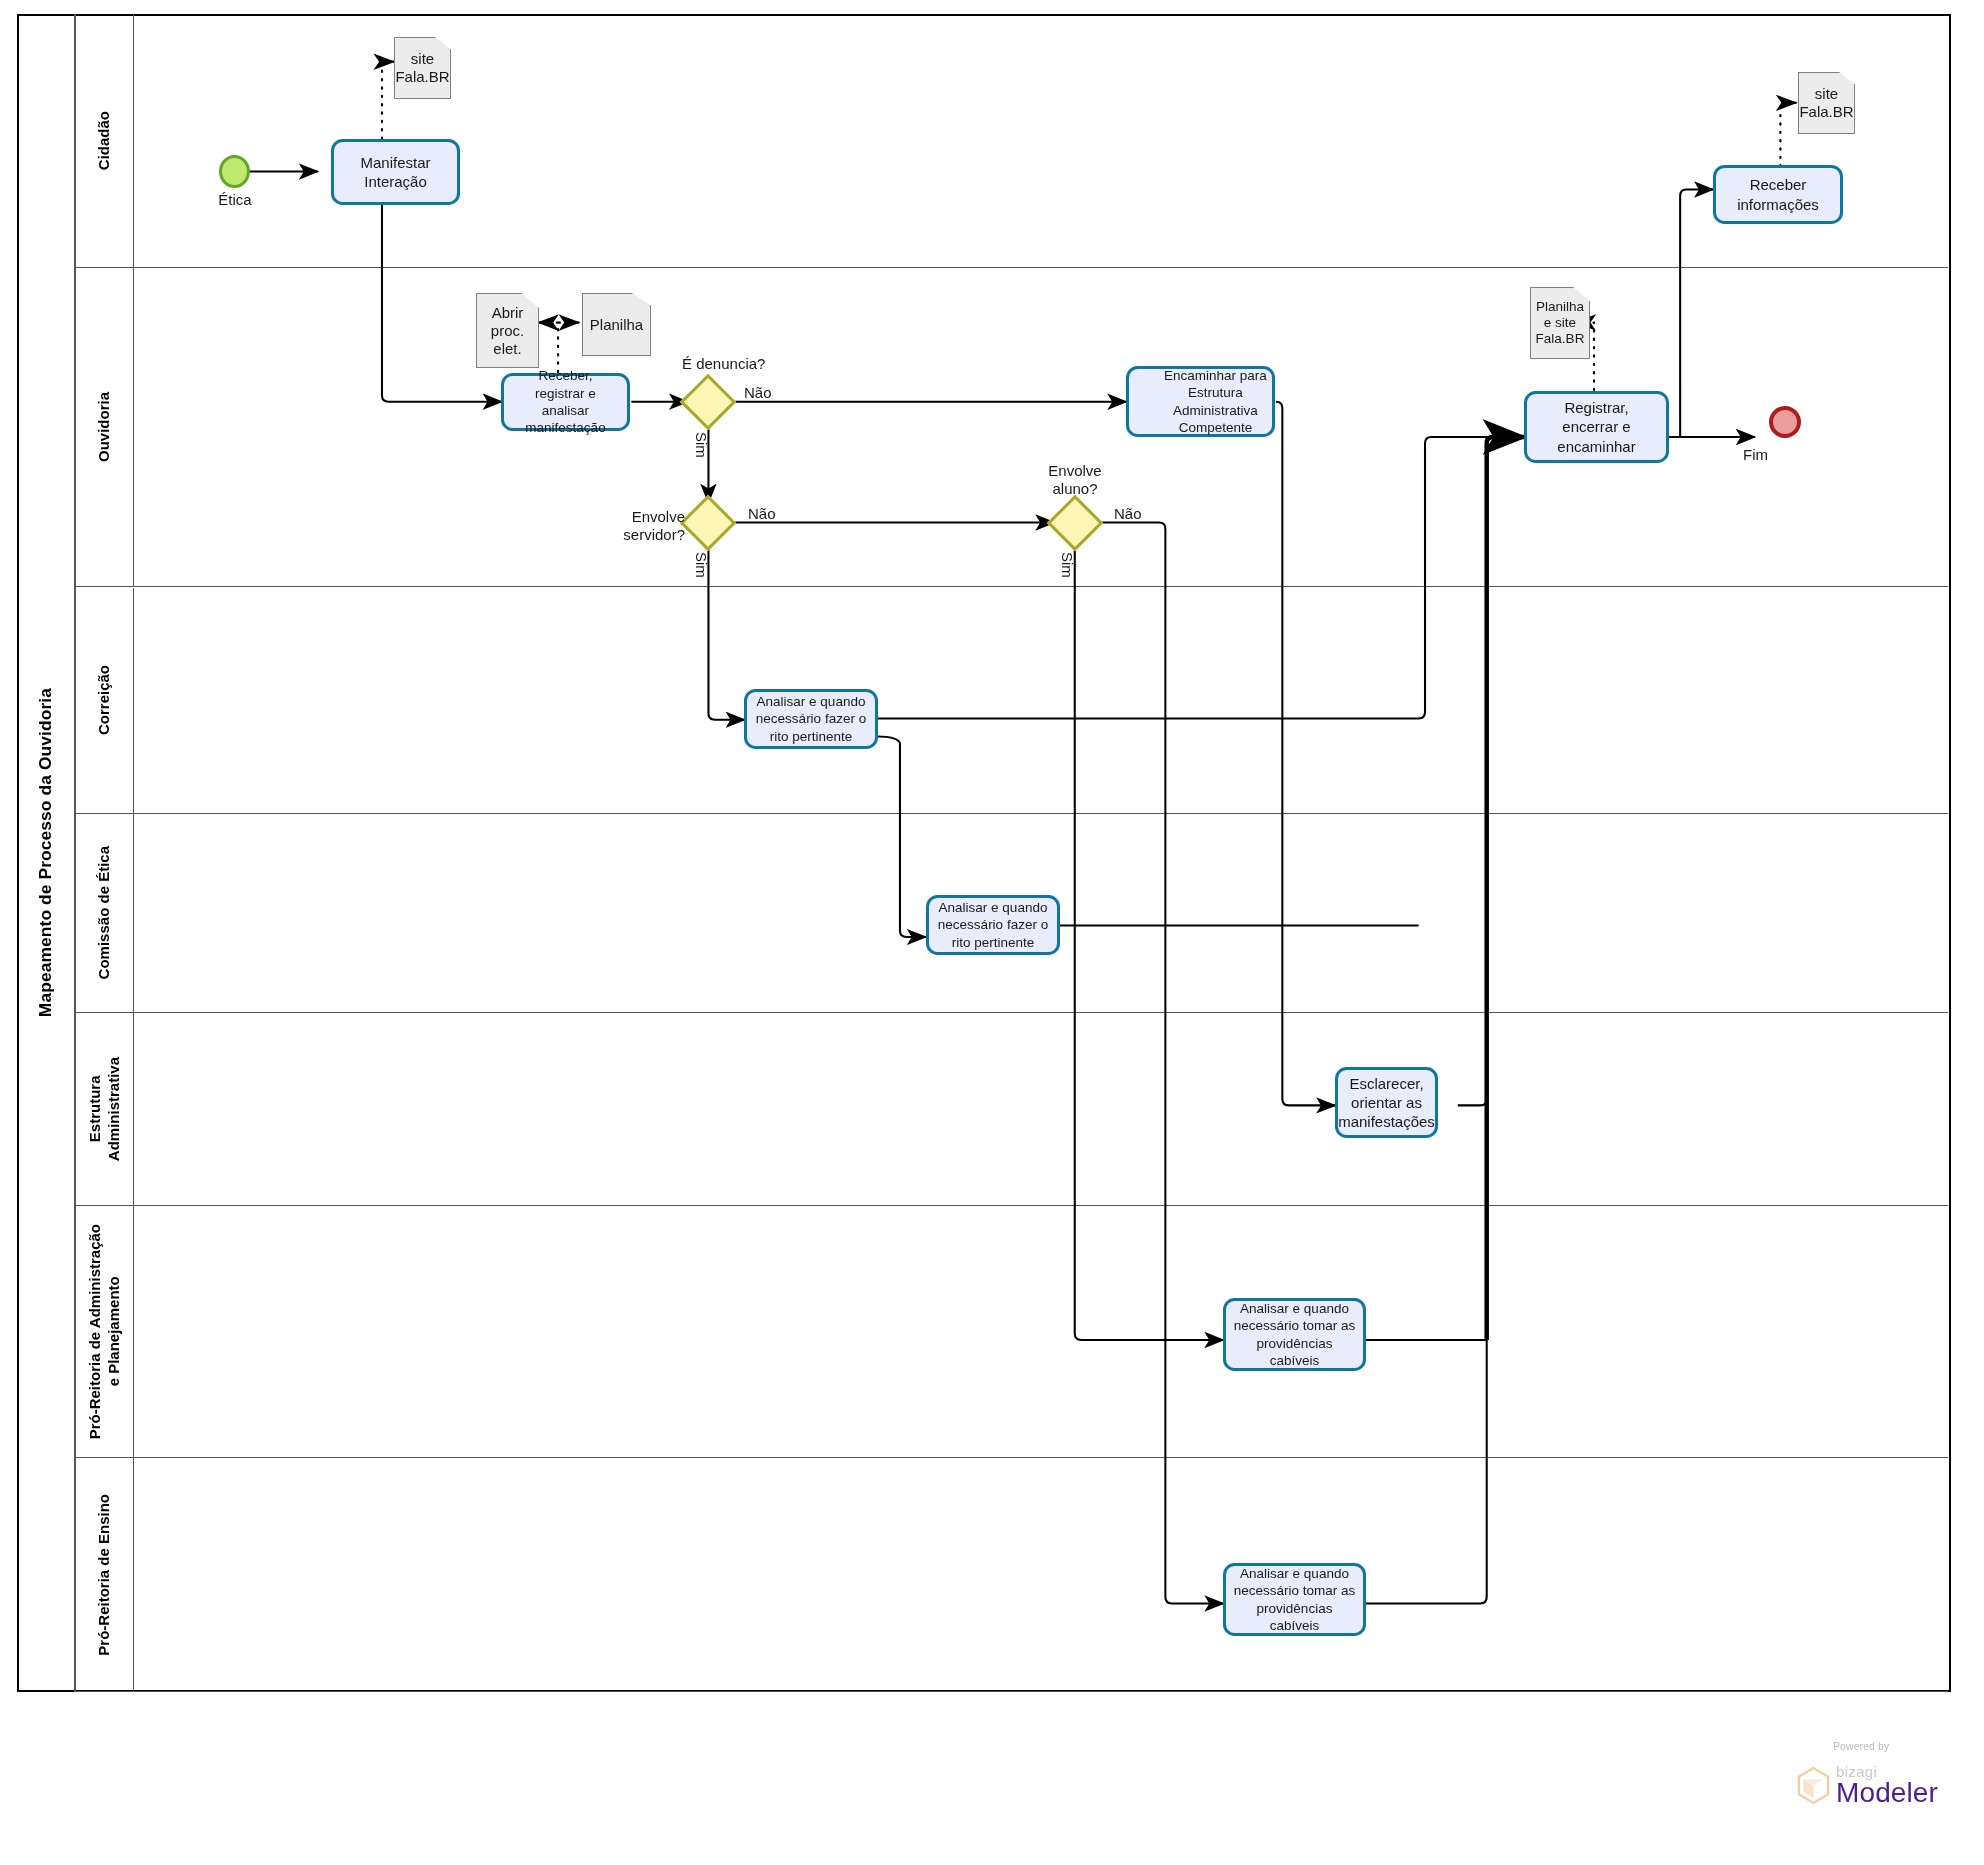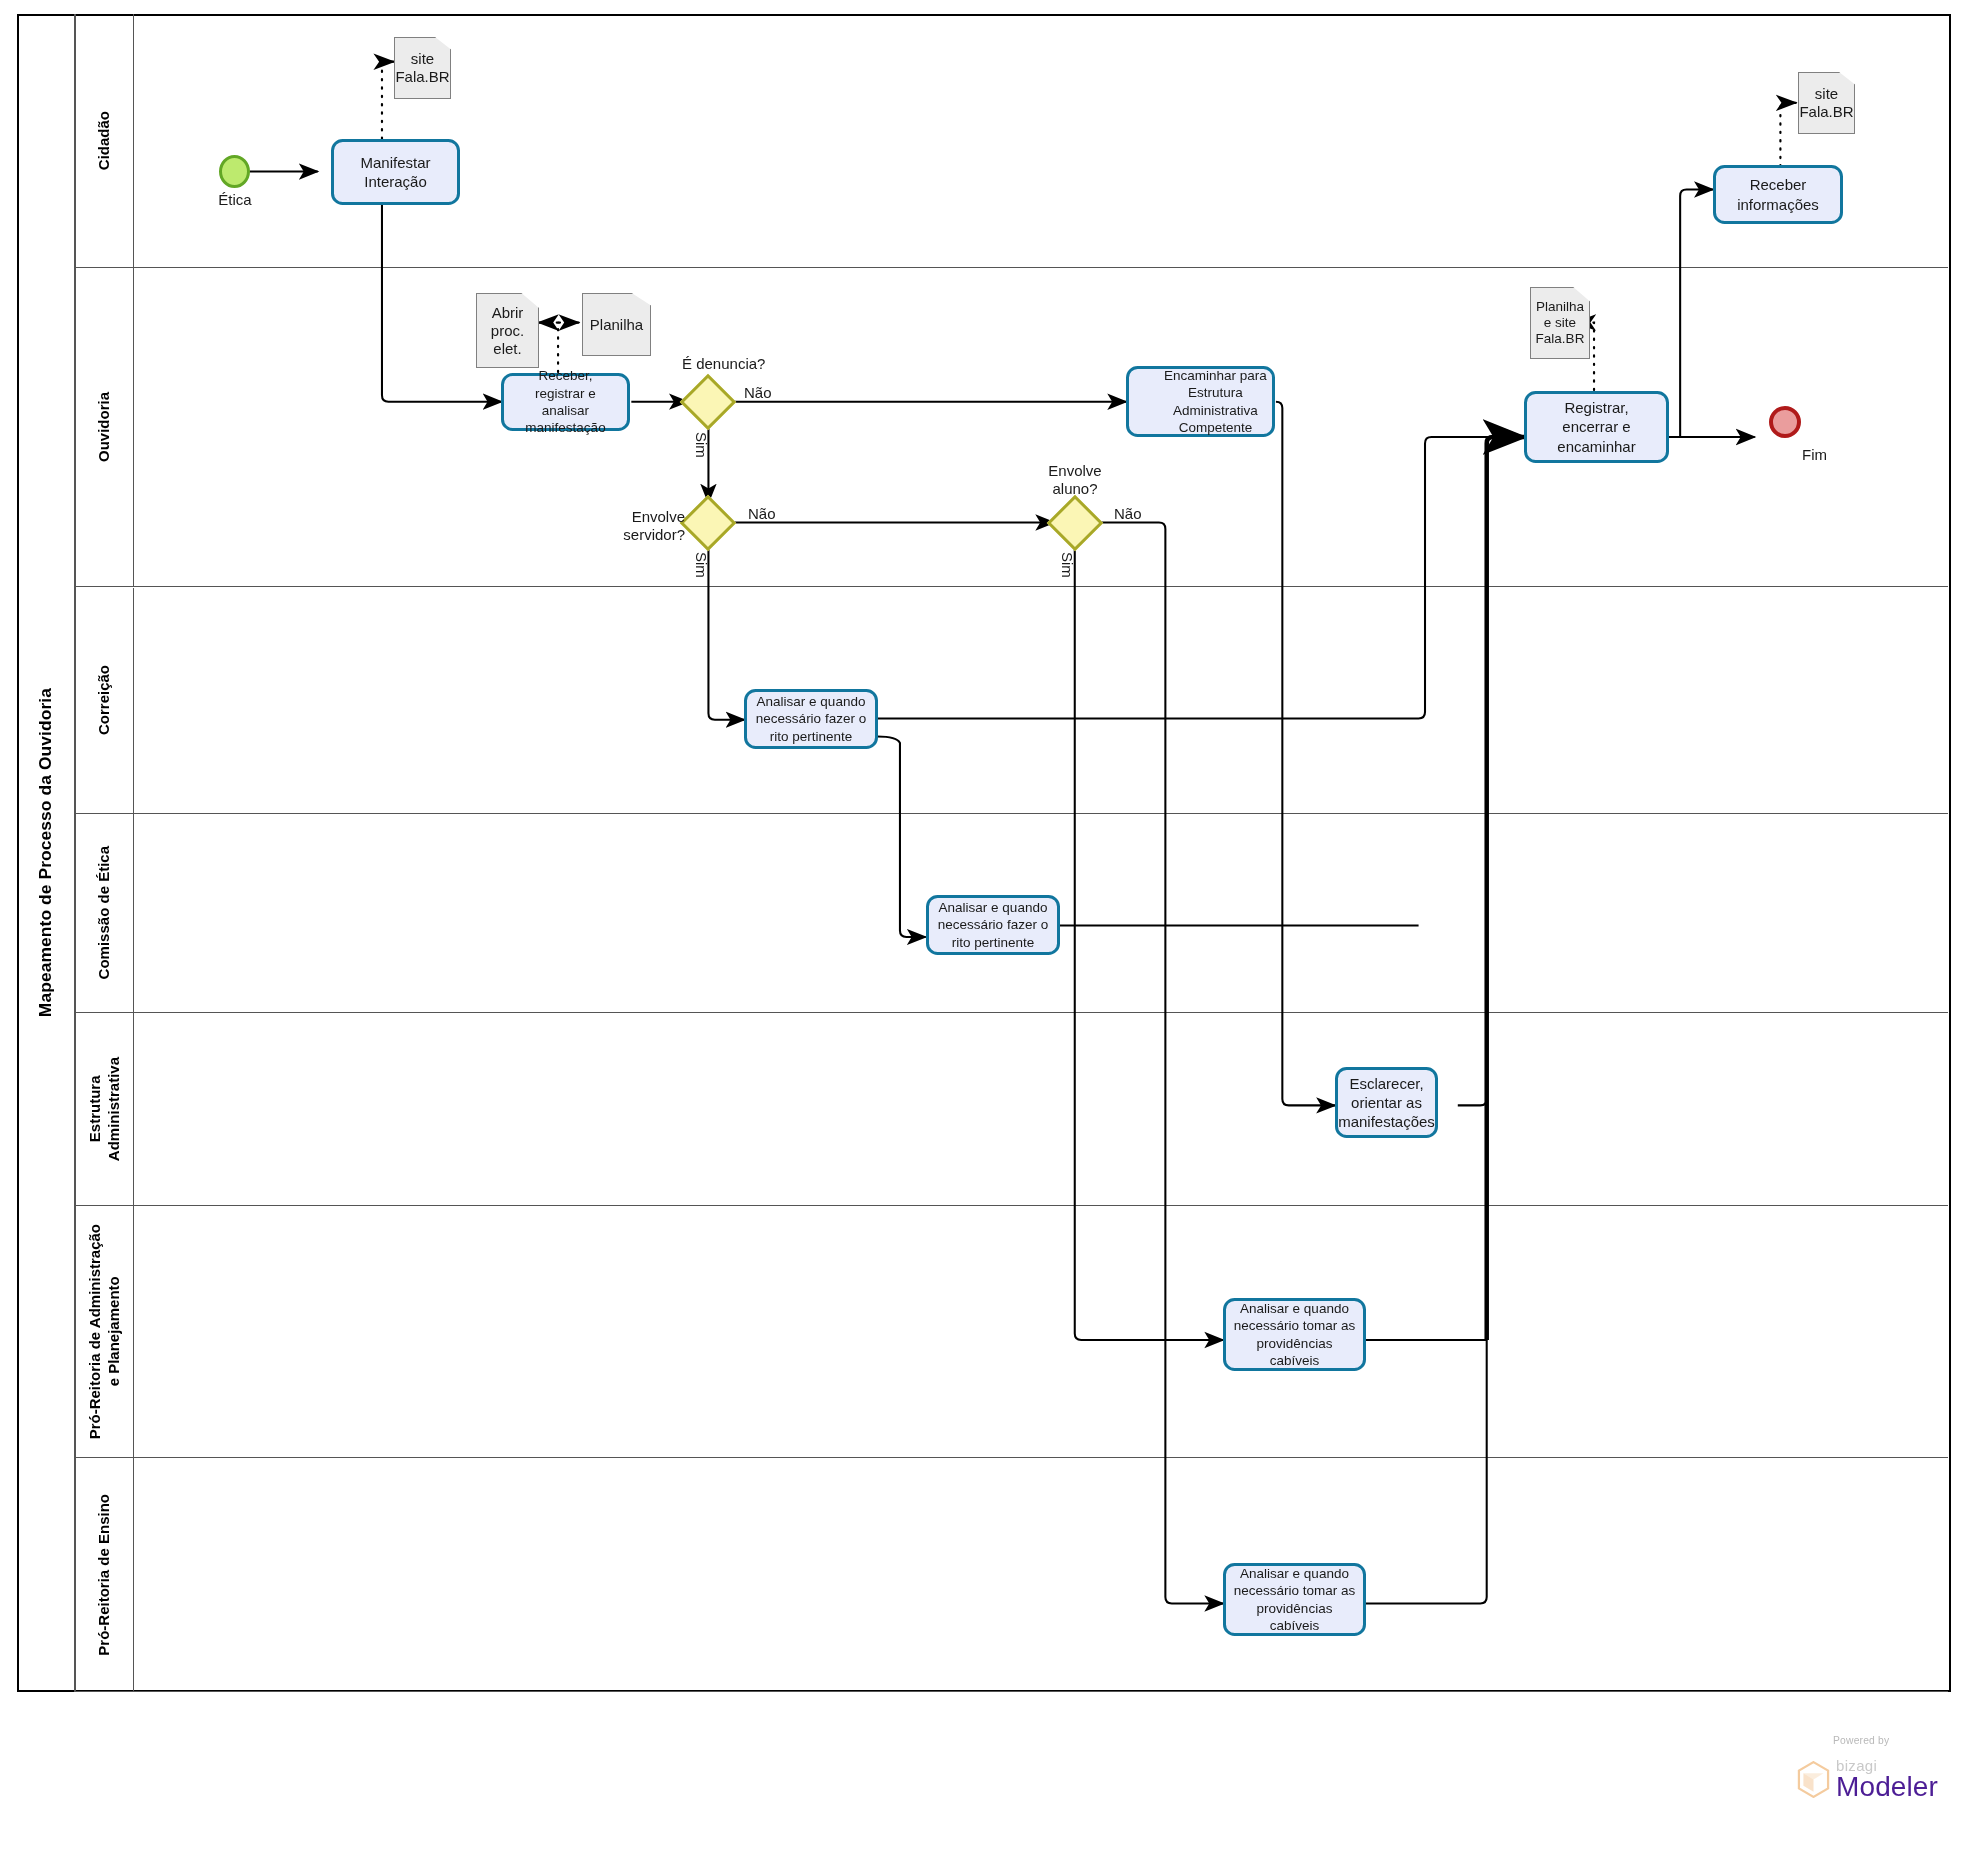--- a/index.html
+++ b/index.html
@@ -55,21 +55,21 @@
     position:absolute;width:31px;height:33px;border-radius:50%;
     background:#bdea6e;border:3.2px solid #62a725;box-sizing:border-box;
   }
   .ev-end{
     position:absolute;width:32px;height:32px;border-radius:50%;
     background:#ea9d9d;border:4.5px solid #b01a1a;box-sizing:border-box;
   }
   .lbl{position:absolute;font-size:15px;color:#1a1a1a;white-space:nowrap;line-height:1.2;}
   .lbl.c{text-align:center;}
   .lbl.vert{writing-mode:vertical-rl;}
-  #brand{position:absolute;right:28px;bottom:64px;width:161px;text-align:left;}
+  #brand{position:absolute;right:28px;bottom:58px;width:161px;text-align:left;}
   #brand .pw{font-size:10.3px;color:#b9b9b9;letter-spacing:0.2px;margin-left:37px;}
   #brand .row{display:flex;align-items:center;gap:5.1px;margin-top:12px;}
   #brand .mark{width:35px;height:37px;flex:0 0 auto;}
   #brand .txt{display:flex;flex-direction:column;line-height:1;}
   #brand .biz{font-size:15px;color:#c9c9c9;letter-spacing:0.3px;}
   #brand .mod{font-size:28px;color:#4c1d95;letter-spacing:0.1px;}
 </style>
 </head>
 <body>
 
@@ -237,21 +237,21 @@
 
 <div class="doc" style="left:1530px;top:287px;width:60px;height:72px;white-space:pre-line;font-size:13.5px;">Planilha
 e site
 Fala.BR</div>
 
 <div class="task" style="left:1524px;top:391px;width:145px;height:72px;white-space:pre-line;">Registrar,
 encerrar e
 encaminhar</div>
 
 <div class="ev-end" style="left:1769px;top:406px;"></div>
-<div class="lbl c" style="left:1743px;top:446px;width:84px;text-align:right;">Fim</div>
+<div class="lbl c" style="left:1743px;top:446px;width:84px;text-align:left;">Fim</div>
 
 <div class="task" style="left:744px;top:689px;width:134px;height:60px;white-space:pre-line;font-size:13.5px;">Analisar e quando
 necessário fazer o
 rito pertinente</div>
 
 <div class="task" style="left:926px;top:895px;width:134px;height:60px;white-space:pre-line;font-size:13.5px;">Analisar e quando
 necessário fazer o
 rito pertinente</div>
 
 <div class="task" style="left:1335px;top:1067px;width:103px;height:71px;white-space:pre-line;">Esclarecer,

